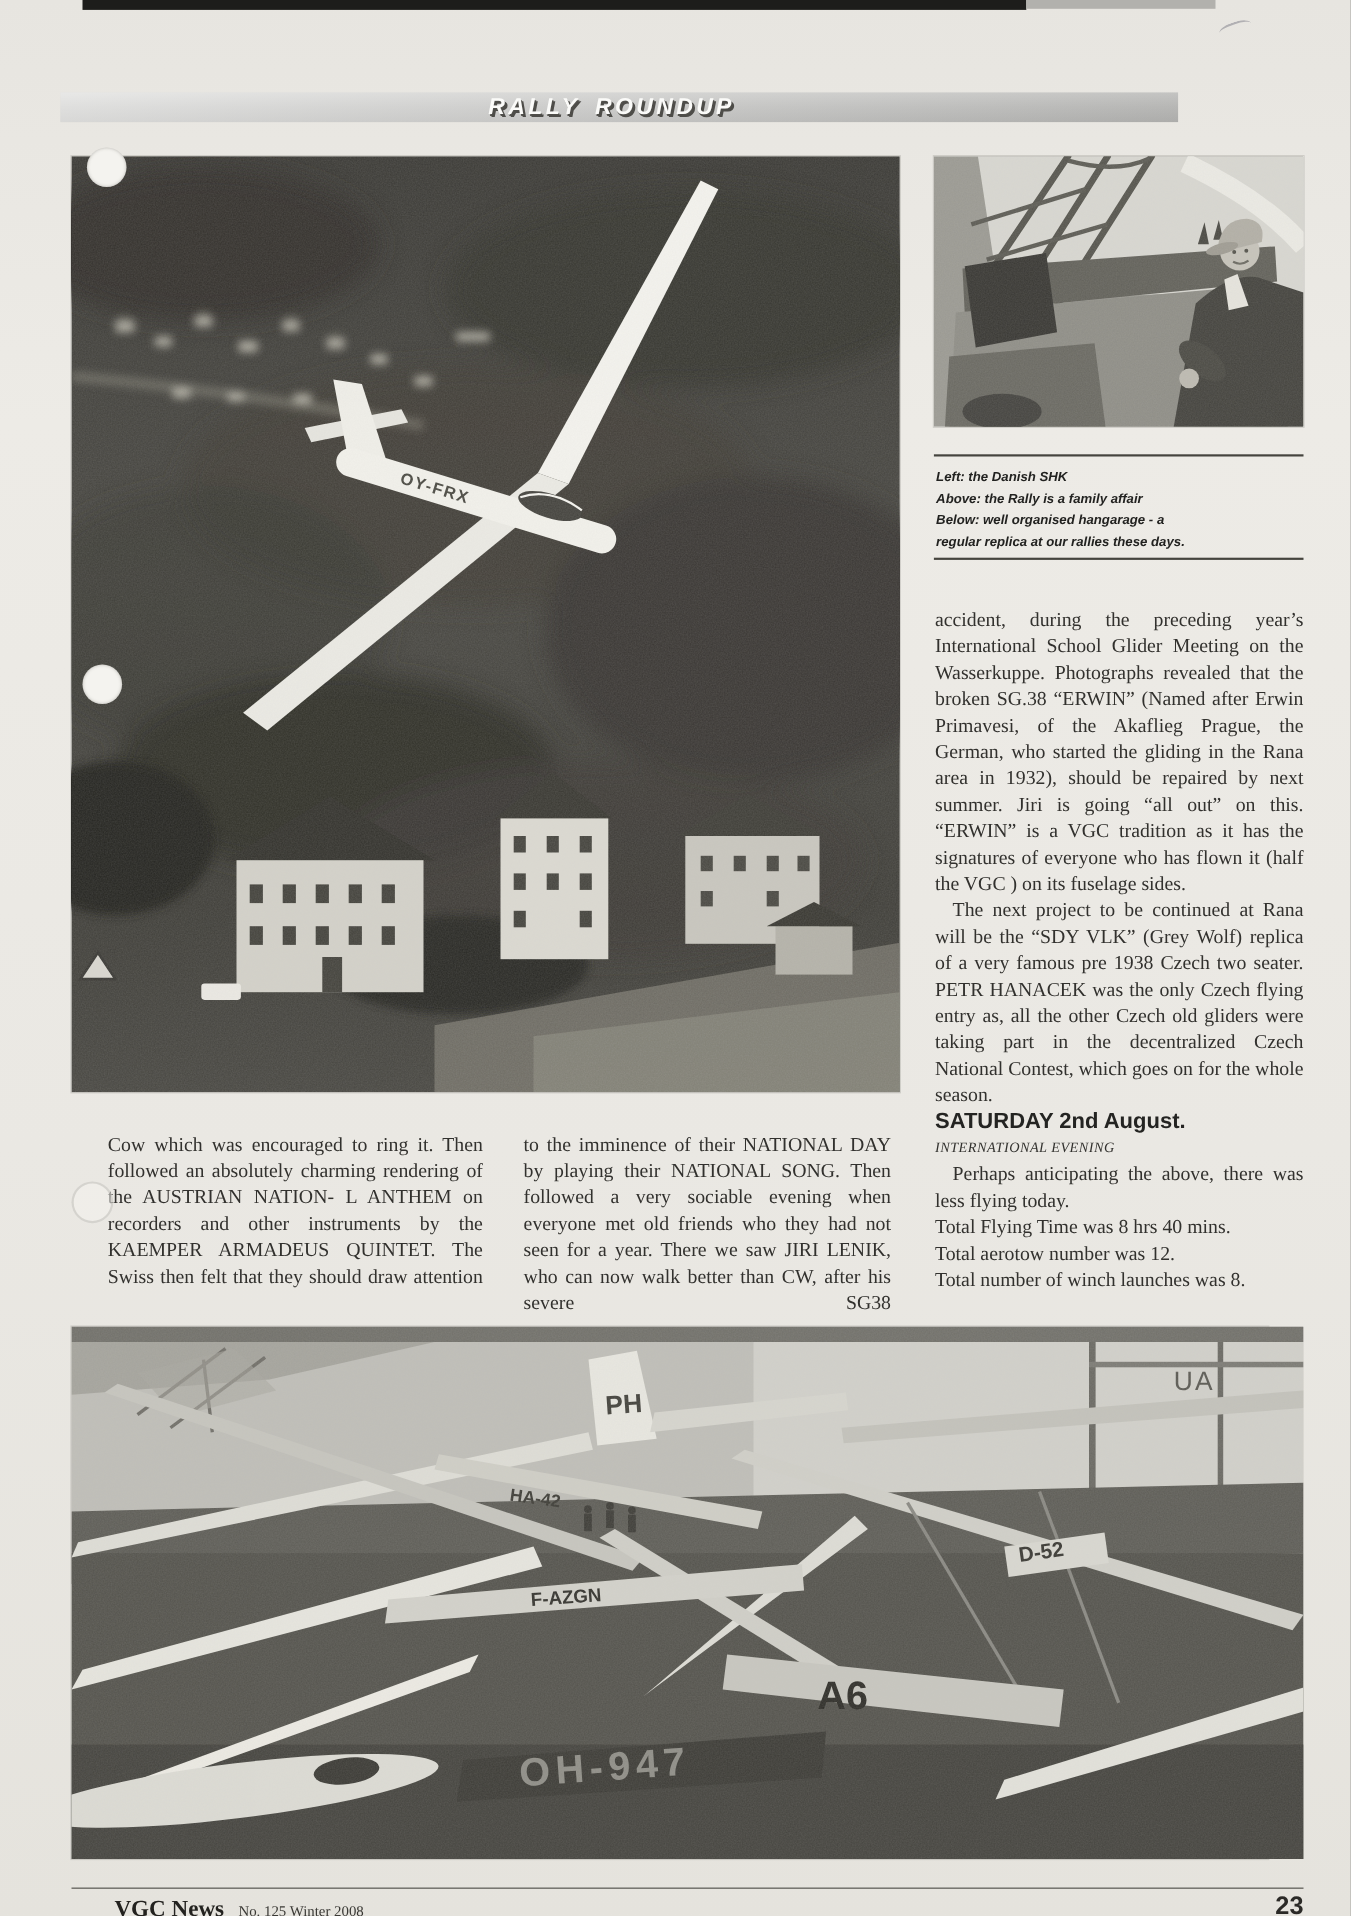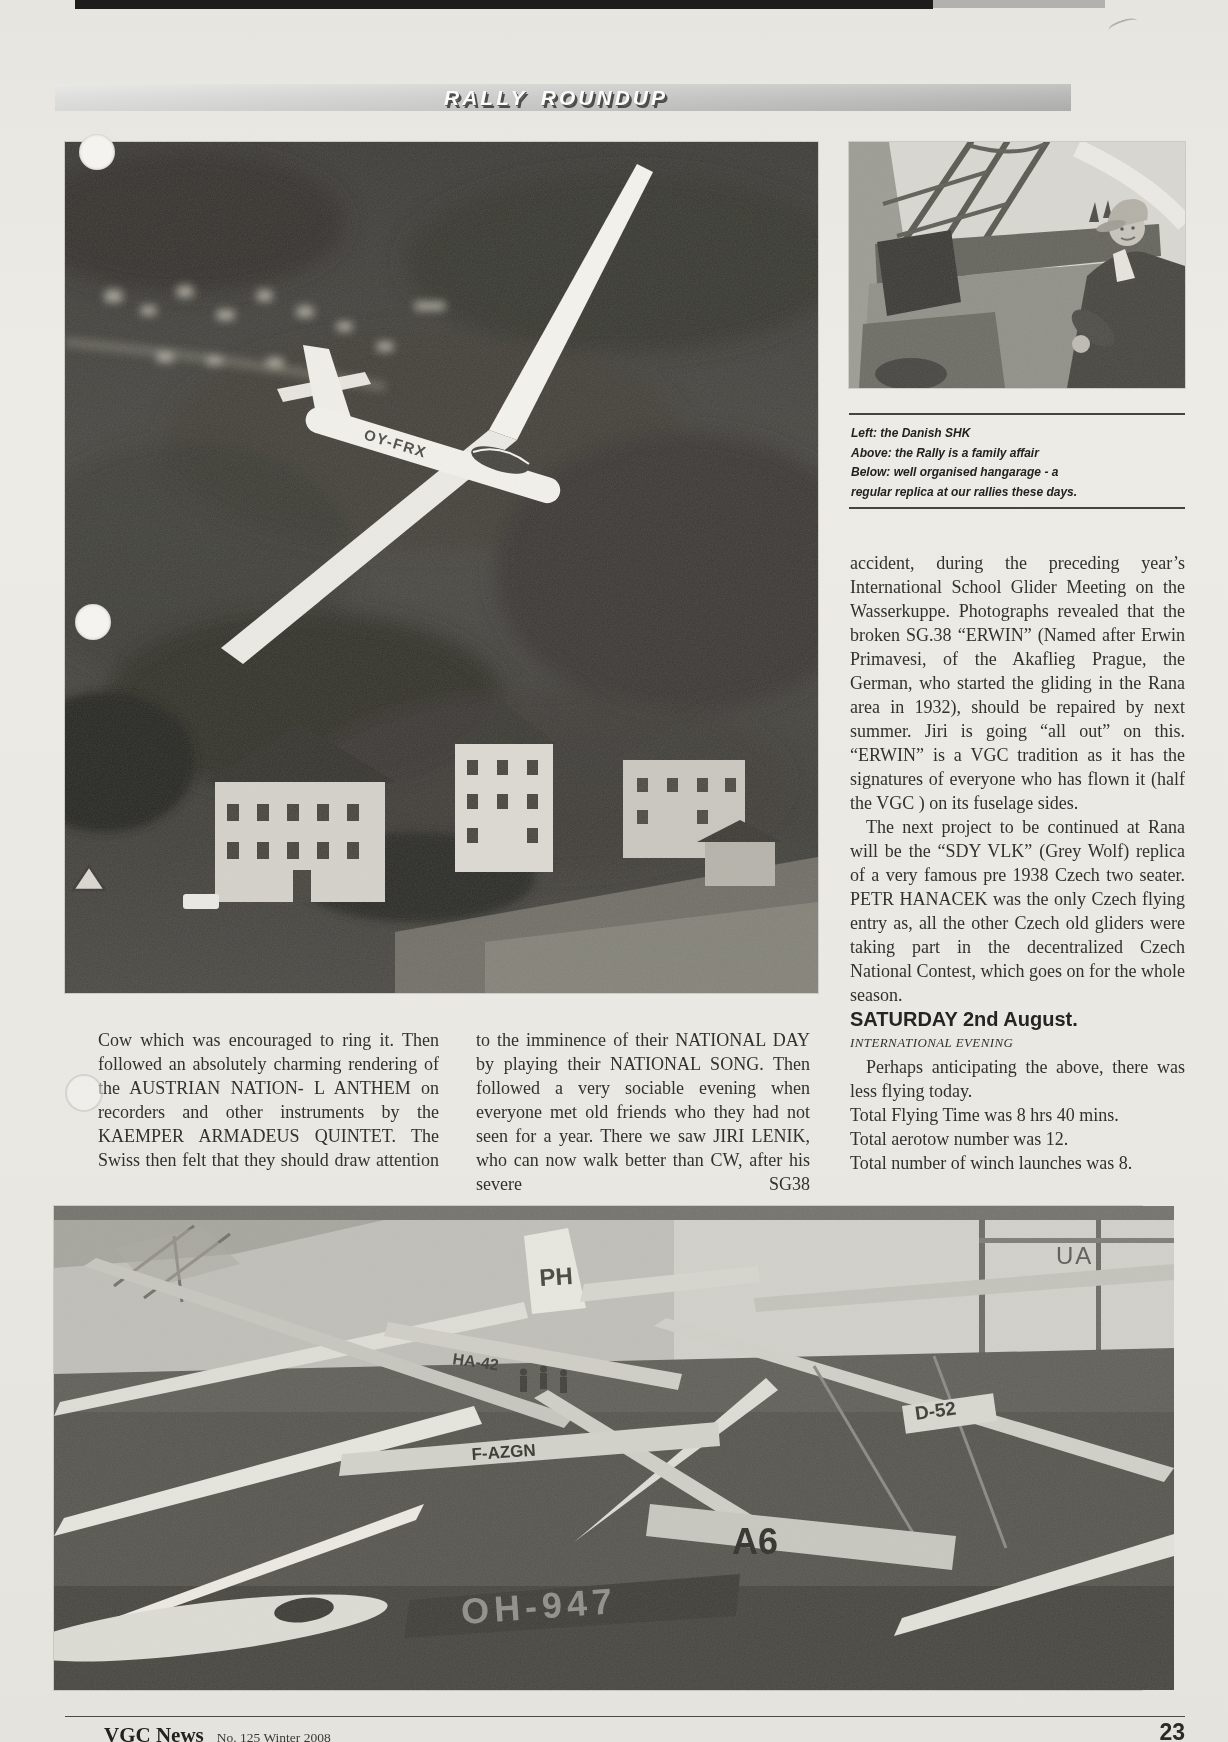--- a/index.html
+++ b/index.html
@@ -19,21 +19,21 @@
           text-align:center;}
   .banner span{display:inline-block;padding-right:14px;line-height:27px;
           font-family:"Liberation Sans",sans-serif;font-style:italic;font-weight:bold;font-size:21px;
           letter-spacing:3px;word-spacing:5px;color:#fbfbf9;
           text-shadow:2.5px 2.5px 0 #4e4d49,1px 1px 0 #55544f;}
   
   .photo{box-shadow:0 0 0 1px rgba(40,40,36,.15);}
   .photo svg{display:block;}
   .photo-main{left:65px;top:142px;width:753px;height:851px;}
   .photo-cockpit{left:849px;top:142px;width:336px;height:246px;}
-  .photo-hangar{left:54px;top:1206px;width:1088px;height:484px;}
+  .photo-hangar{left:65px;top:1206px;width:1088px;height:484px;}
   
   .cap-rule{height:0;border-top:2px solid #45443e;}
   .caption{left:851px;top:424px;width:334px;font-family:"Liberation Sans",sans-serif;
            font-weight:bold;font-style:italic;font-size:12px;line-height:19.5px;color:#222220;}
   
   .col{font-size:18px;line-height:24px;text-align:justify;}
   .col p{margin:0;}
   .col-left{left:98px;top:1028px;width:341px;}
   .col-mid{left:476px;top:1028px;width:334px;}
   .col-right{left:850px;top:540px;width:335px;margin-top:11px;}

